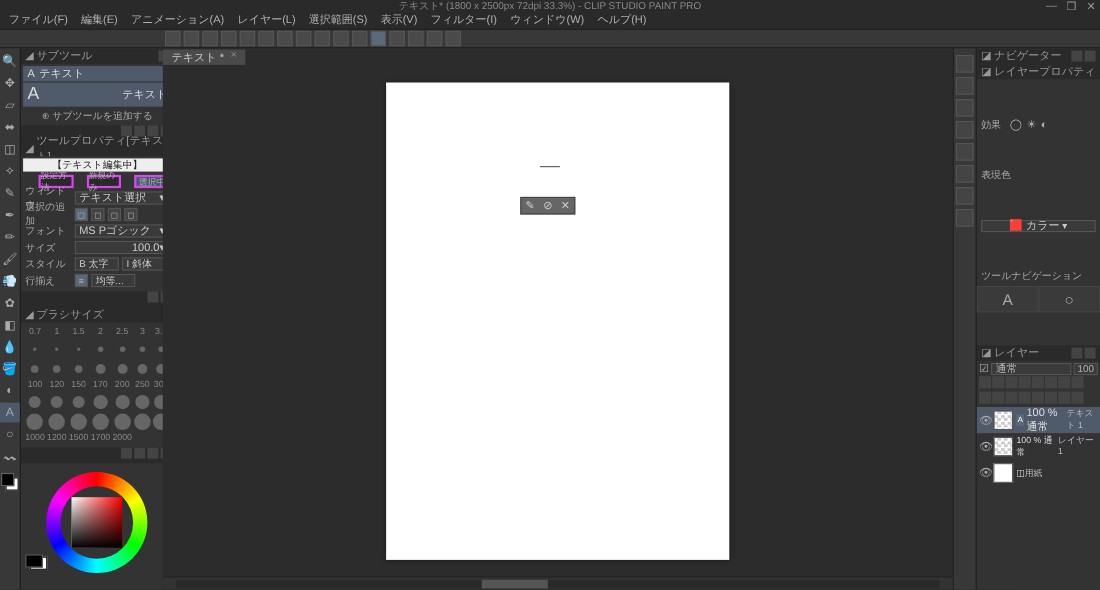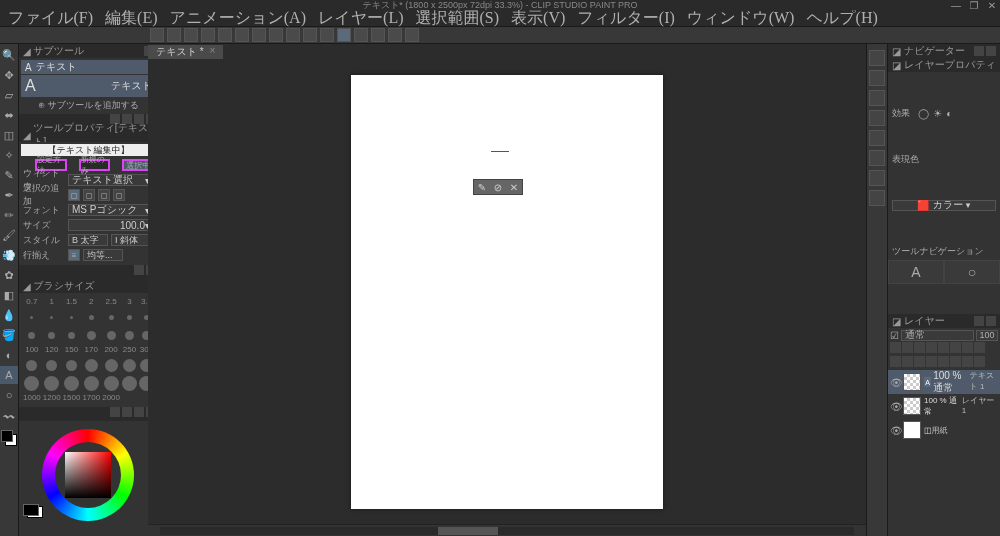--- a/index.html
+++ b/index.html
@@ -2,21 +2,21 @@
 <html><head>
 <meta charset="utf-8">
 <style>
 * { margin: 0; padding: 0; box-sizing: border-box; font-family: 'MS PGothic', sans-serif; font-size: 10px; }
 body { background: #323232; color: #b0b0b0; width: 1000px; height: 536px; overflow: hidden; position: relative; }
 .titlebar { height: 10px; background: #2a2a2a; display: flex; align-items: center; justify-content: center; position: relative; }
 .titlebar .title { font-size: 9px; color: #888; }
 .winctrls { position: absolute; right: 2px; top: 0; display: flex; gap: 6px; }
 .winctrls span { width: 12px; text-align: center; color: #999; font-size: 10px; cursor: pointer; }
 .menubar { height: 16px; background: #2a2a2a; display: flex; align-items: center; padding-left: 4px; gap: 4px; }
-.menubar span { font-size: 16px; color: #b0b0b0; padding: 0 4px; cursor: pointer; font-family: Liberation Serif, serif; }
+.menubar span { font-size: 10px; color: #b0b0b0; padding: 0 4px; cursor: pointer; }
 .cmdbar { height: 18px; background: #383838; border-top: 1px solid #1a1a1a; border-bottom: 1px solid #1a1a1a; display: flex; align-items: center; padding-left: 150px; gap: 3px; }
 .cmdbar .ic { width: 14px; height: 14px; background: #4a4a4a; border: 1px solid #555; }
 .cmdbar .ic.active { background: #5a6a7a; }
 .main { display: flex; height: 492px; }
 .leftcol { width: 148px; background: #333; display: flex; }
 .toolstrip { width: 22px; background: #383838; border-right: 1px solid #1a1a1a; display: flex; flex-direction: column; align-items: center; padding-top: 2px; gap: 2px; }
 .toolstrip .t { width: 18px; height: 18px; display: flex; align-items: center; justify-content: center; color: #aaa; cursor: pointer; font-size: 11px; }
 .toolstrip .t.sel { background: #4a5a6a; }
 .toolstrip .sw { width: 16px; height: 16px; position: relative; margin-top: 4px; }
 .toolstrip .sw::before { content: ''; position: absolute; width: 10px; height: 10px; background: #fff; border: 1px solid #000; right: 0; bottom: 0; }

